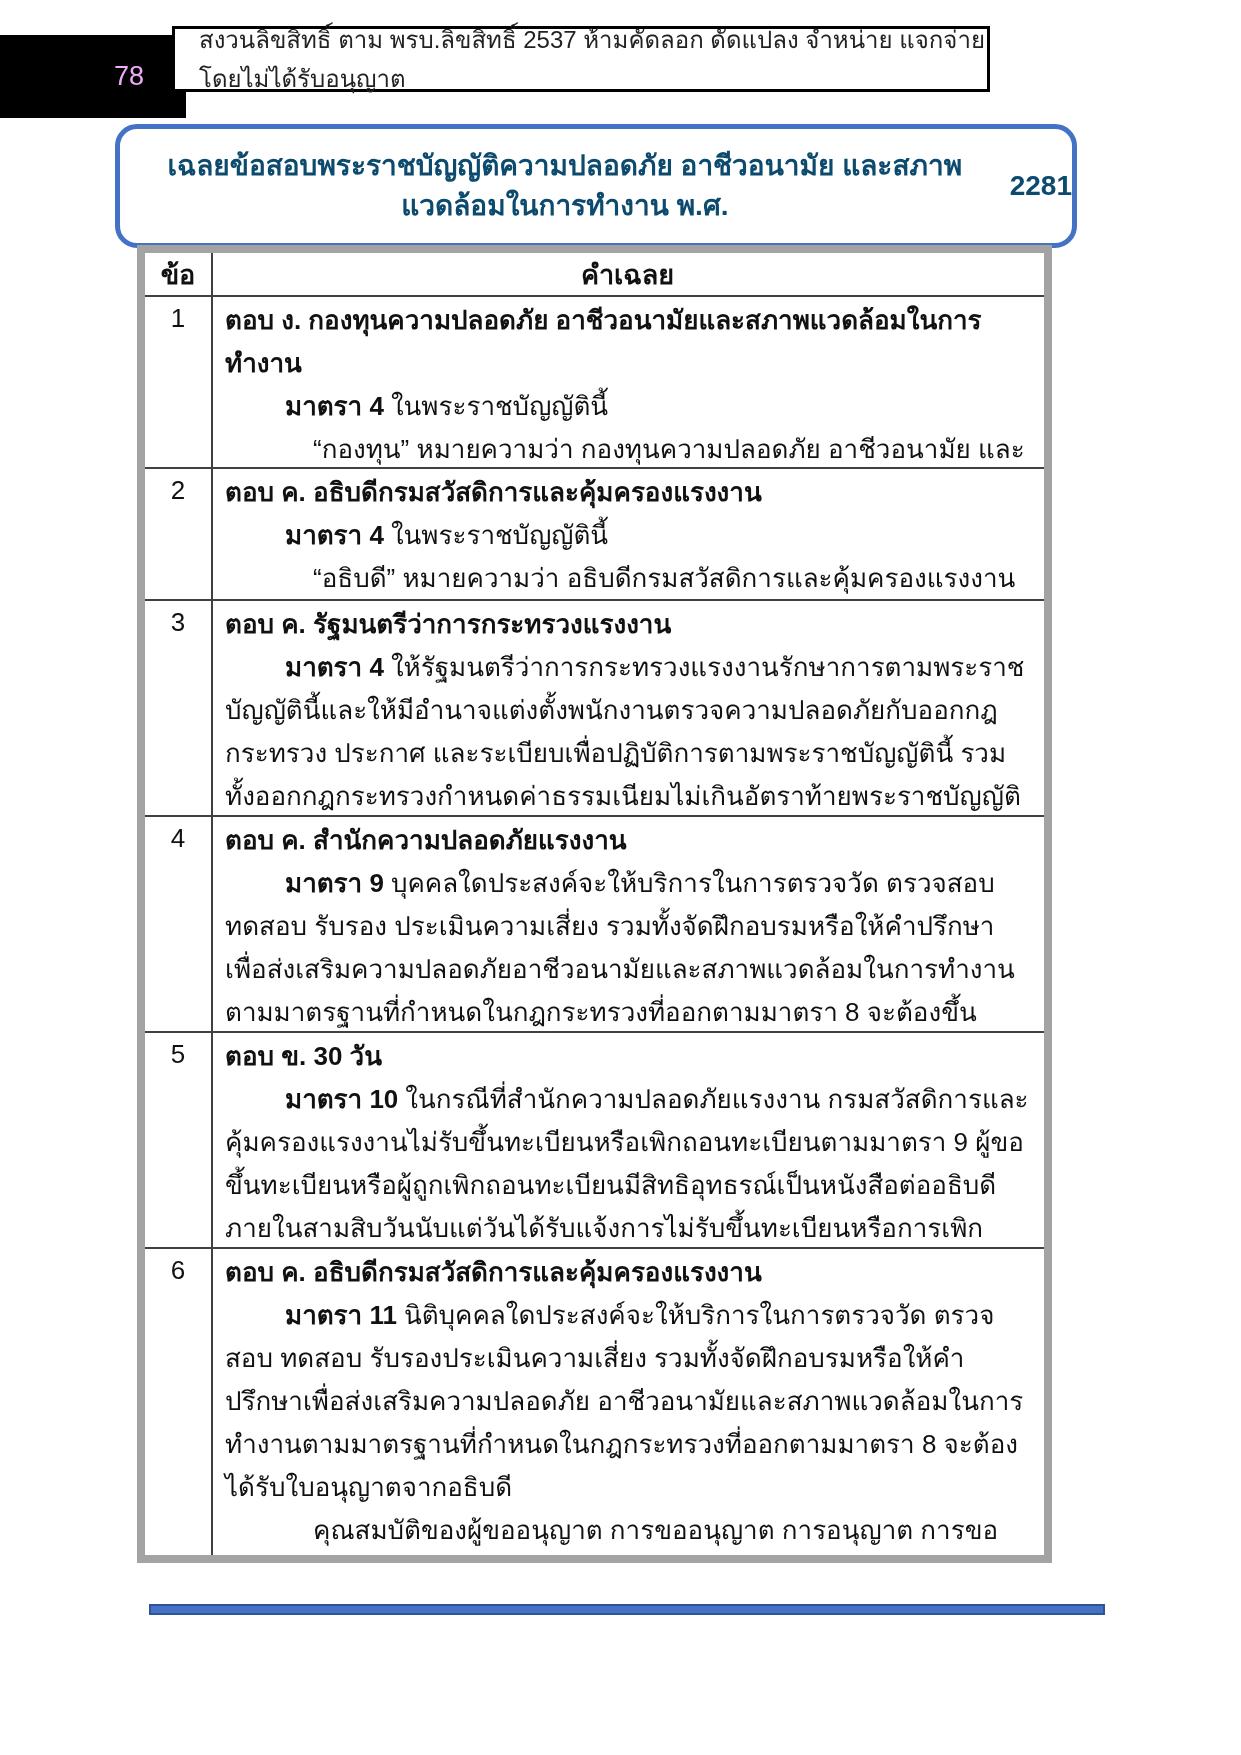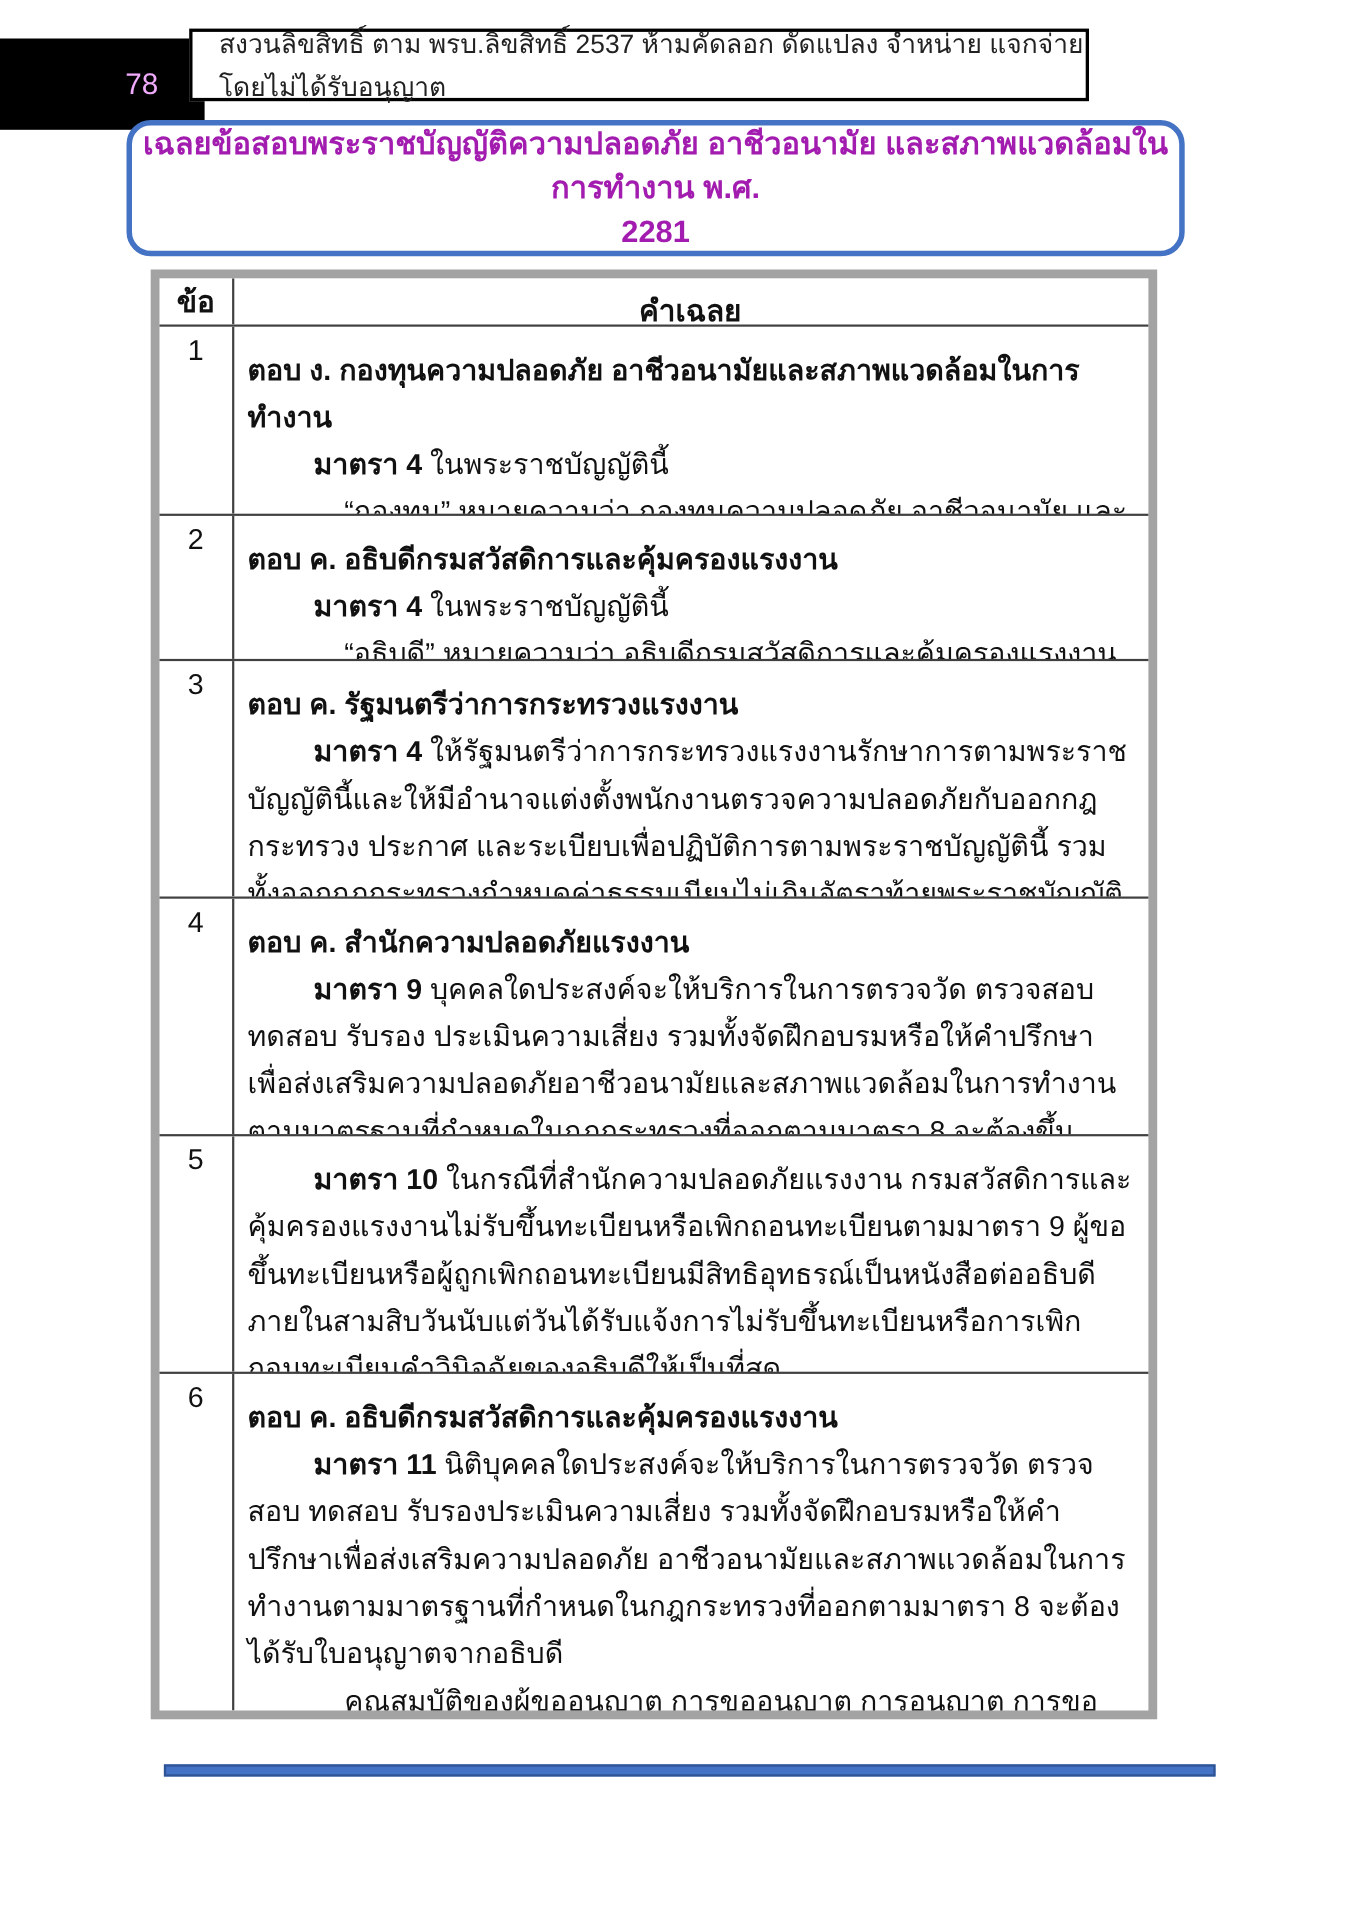--- a/index.html
+++ b/index.html
@@ -20,39 +20,39 @@
     padding-right:42px;font-size:27px;
   }
   .copybox{
     position:absolute;left:172px;top:26px;width:818px;height:66px;
     border:3px solid #000000;background:#ffffff;
     display:flex;align-items:center;
     padding-left:24px;font-size:24px;color:#222222;
   }
   
   .titlebox{
-    position:absolute;left:115px;top:109px;width:962px;height:124px;
+    position:absolute;left:115px;top:124px;width:962px;height:124px;
     border:5px solid #4472C4;border-radius:22px;background:#ffffff;
-    display:flex;flex-direction:column;align-items:center;justify-content:center;
-    font-size:28px;font-weight:bold;line-height:40px;text-align:center;color:#a21caf;
+    display:flex;flex-direction:row;align-items:center;justify-content:center;
+    font-size:28px;font-weight:bold;line-height:40px;text-align:center;color:#0c4a6e;
   }
   
   .atable{
     position:absolute;left:137px;top:245px;width:915px;
     border:8px solid #a3a3a3;background:#ffffff;
   }
   .trow{display:flex;overflow:hidden;}
   .trow + .trow{border-top:2px solid #404040;}
   .thead{height:42px;}
   .cno{
     width:68px;flex:0 0 68px;border-right:2px solid #404040;
     text-align:center;font-size:26px;padding-top:6px;
   }
   .thead .cno{display:flex;align-items:center;justify-content:center;font-weight:bold;font-size:27px;padding-top:0;}
-  .cans{flex:1;padding:2px 14px 0 12px;font-size:26px;line-height:43px;margin-top:16px;}
+  .cans{flex:1;padding:2px 14px 0 12px;font-size:26px;line-height:43px;}
   .thead .cans{display:flex;align-items:center;justify-content:center;font-weight:bold;font-size:27px;padding-top:0;line-height:normal;}
   .row-1{height:172px;} .row-2{height:132px;} .row-3{height:216px;}
   .row-4{height:216px;} .row-5{height:216px;} .row-6{height:308px;}
   .answer{margin:0;font-weight:bold;}
   .para{margin:0;}
   .indent-1{text-indent:60px;}
   .indent-2{text-indent:88px;}
   .lead{font-weight:bold;}
   .lead:not(:empty){margin-right:7px;}
   
@@ -119,20 +119,21 @@
       <div class="trow row-4">
         <div class="cno">4</div>
         <div class="cans">
           <p class="answer">ตอบ ค. สำนักความปลอดภัยแรงงาน</p>
           <p class="para indent-1"><span class="lead">มาตรา 9</span><span>บุคคลใดประสงค์จะให้บริการในการตรวจวัด ตรวจสอบ ทดสอบ รับรอง ประเมินความเสี่ยง รวมทั้งจัดฝึกอบรมหรือให้คำปรึกษาเพื่อส่งเสริมความปลอดภัยอาชีวอนามัยและสภาพแวดล้อมในการทำงานตามมาตรฐานที่กำหนดในกฎกระทรวงที่ออกตามมาตรา 8 จะต้องขึ้นทะเบียนต่อสำนักความปลอดภัยแรงงาน กรมสวัสดิการและคุ้มครองแรงงาน</span></p>
         </div>
       </div>
       <div class="trow row-5">
         <div class="cno">5</div>
         <div class="cans">
+          <p class="answer">ตอบ ข. 30 วัน</p>
           <p class="para indent-1"><span class="lead">มาตรา 10</span><span>ในกรณีที่สำนักความปลอดภัยแรงงาน กรมสวัสดิการและคุ้มครองแรงงานไม่รับขึ้นทะเบียนหรือเพิกถอนทะเบียนตามมาตรา 9 ผู้ขอขึ้นทะเบียนหรือผู้ถูกเพิกถอนทะเบียนมีสิทธิอุทธรณ์เป็นหนังสือต่ออธิบดีภายในสามสิบวันนับแต่วันได้รับแจ้งการไม่รับขึ้นทะเบียนหรือการเพิกถอนทะเบียนคำวินิจฉัยของอธิบดีให้เป็นที่สุด</span></p>
         </div>
       </div>
       <div class="trow row-6">
         <div class="cno">6</div>
         <div class="cans">
           <p class="answer">ตอบ ค. อธิบดีกรมสวัสดิการและคุ้มครองแรงงาน</p>
           <p class="para indent-1"><span class="lead">มาตรา 11</span><span>นิติบุคคลใดประสงค์จะให้บริการในการตรวจวัด ตรวจสอบ ทดสอบ รับรองประเมินความเสี่ยง รวมทั้งจัดฝึกอบรมหรือให้คำปรึกษาเพื่อส่งเสริมความปลอดภัย อาชีวอนามัยและสภาพแวดล้อมในการทำงานตามมาตรฐานที่กำหนดในกฎกระทรวงที่ออกตามมาตรา 8 จะต้องได้รับใบอนุญาตจากอธิบดี</span></p>
           <p class="para indent-2"><span class="lead"></span><span>คุณสมบัติของผู้ขออนุญาต การขออนุญาต การอนุญาต การขอต่ออายุใบอนุญาต การออกใบแทนใบอนุญาต การพักใช้และการเพิกถอนใบอนุญาต การกำหนดค่าบริการ และ</span></p>
         </div>

